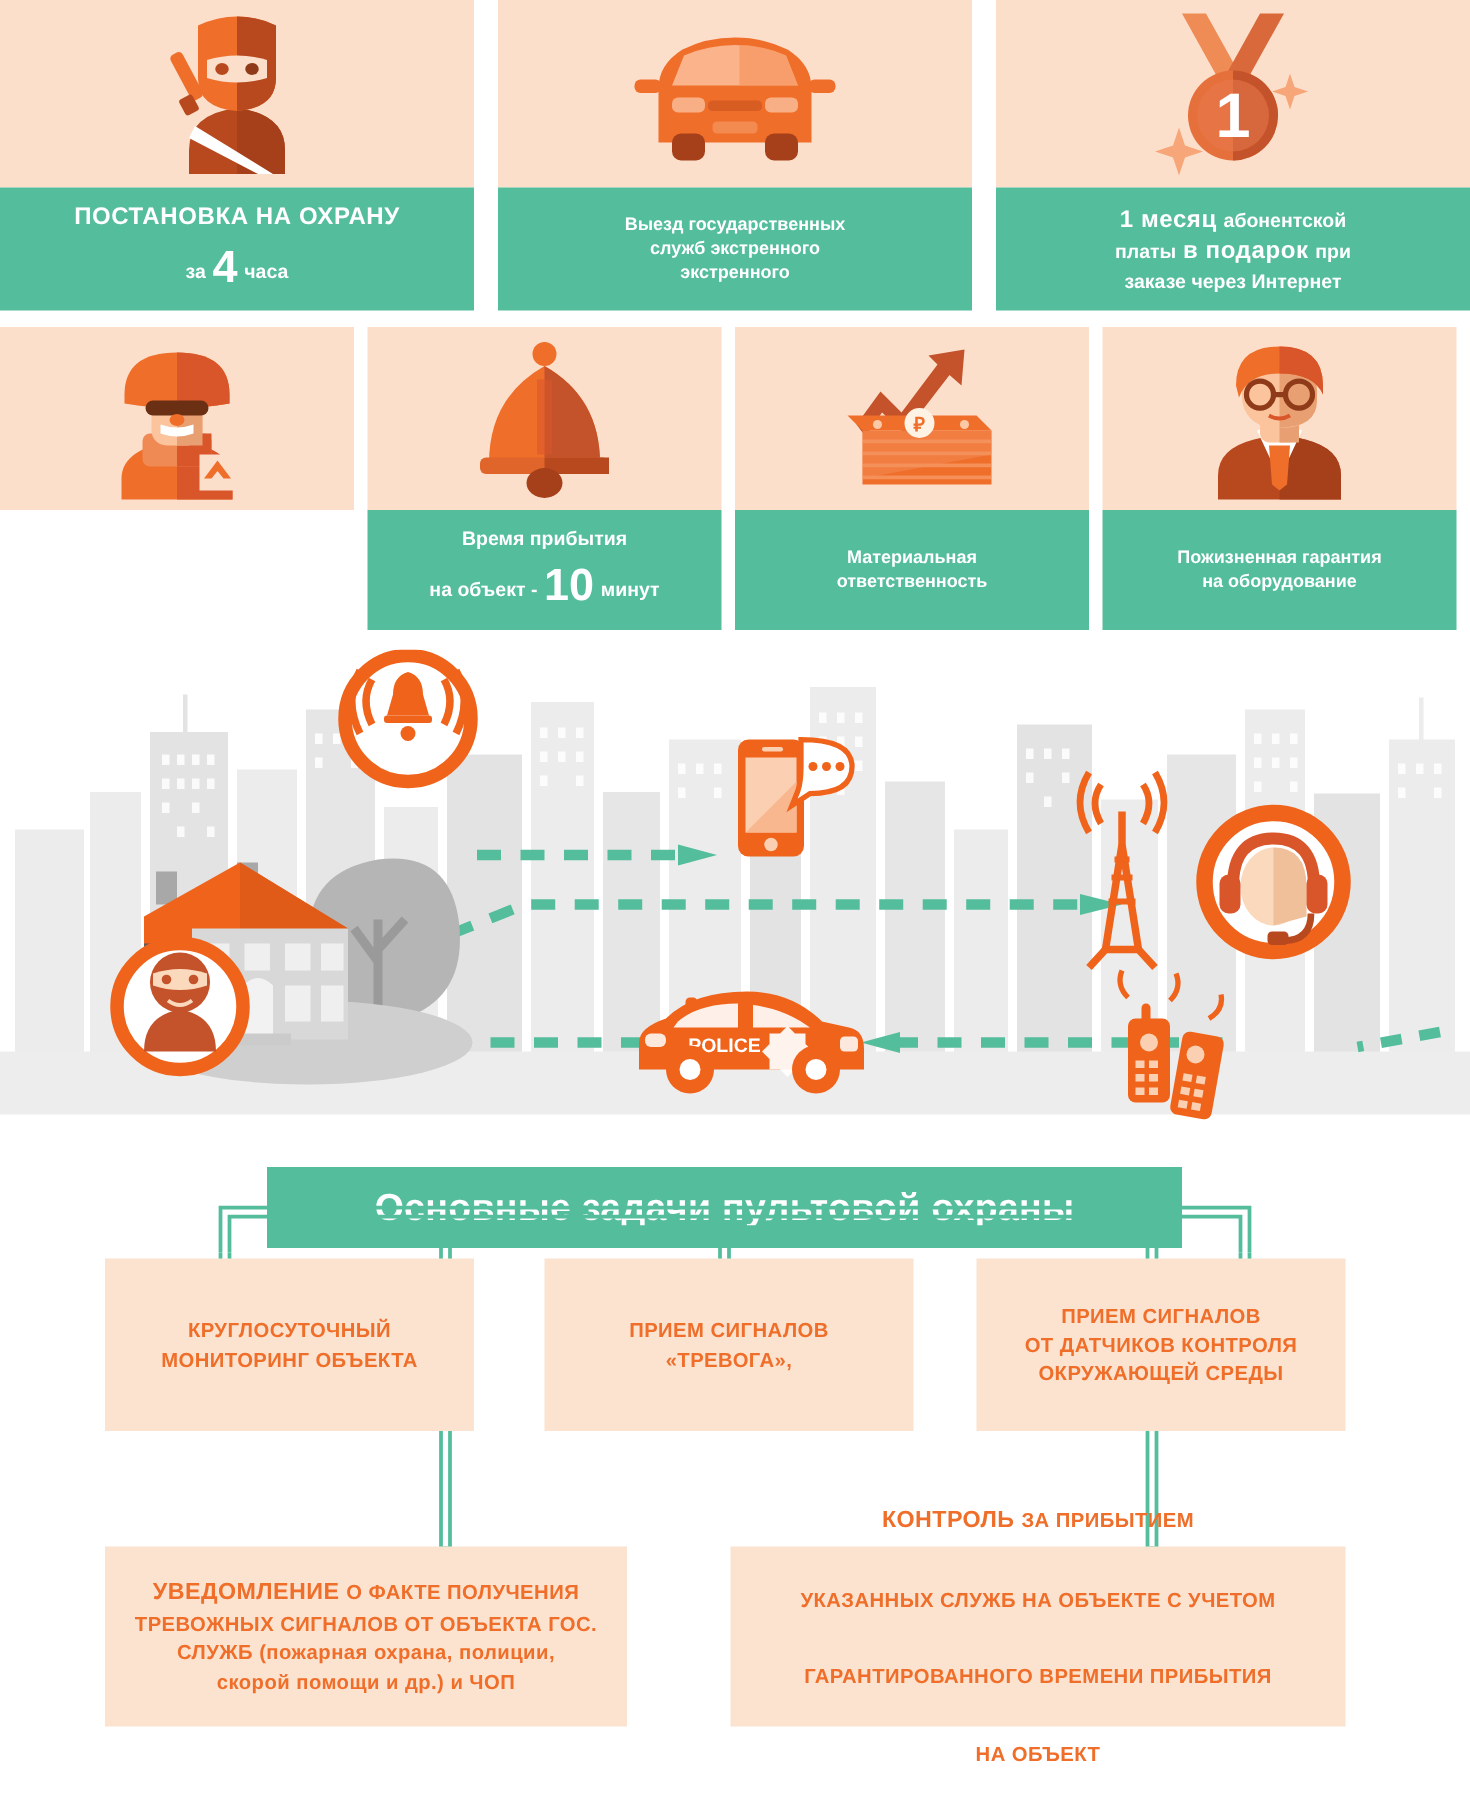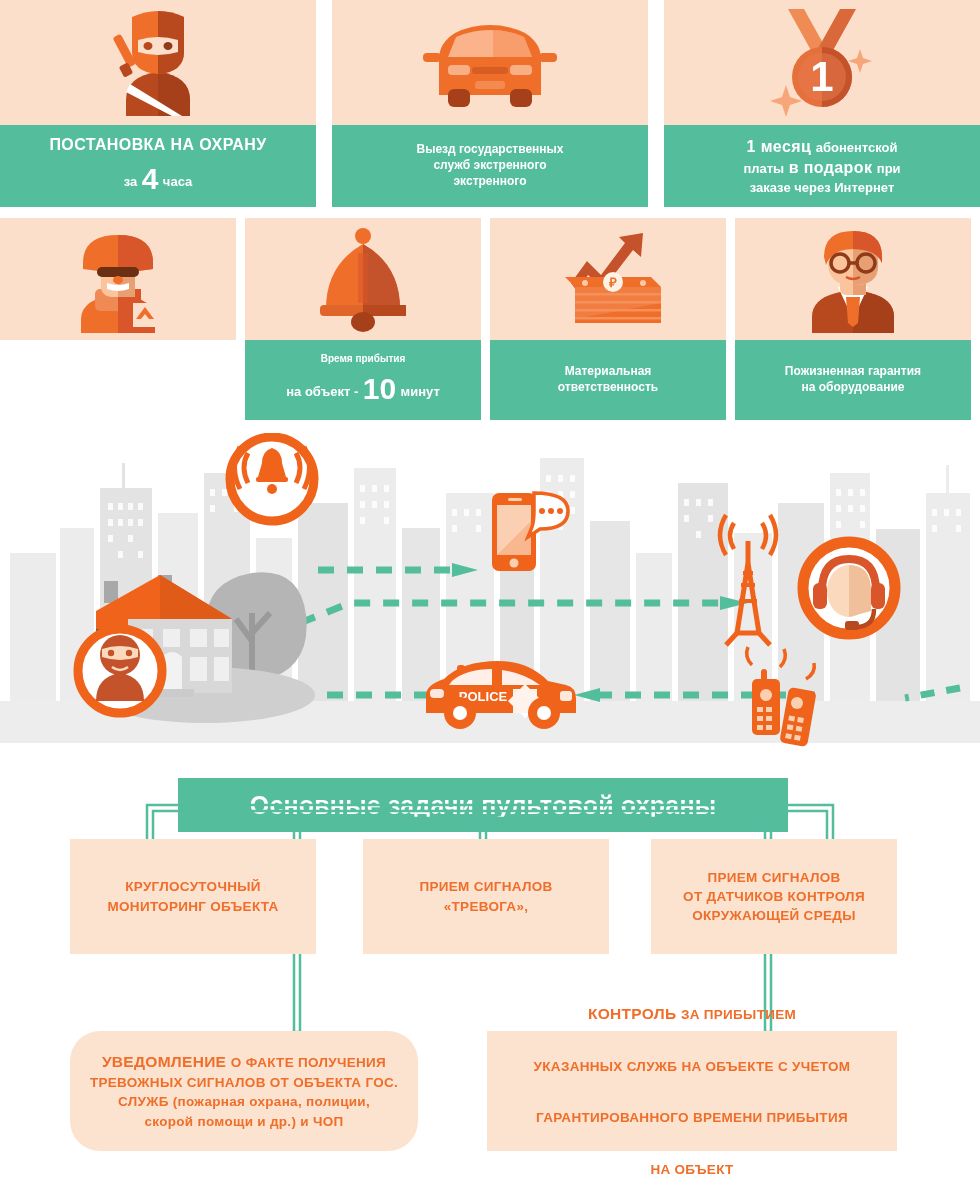--- a/index.html
+++ b/index.html
@@ -40,21 +40,21 @@
   }
   #row-top .card-label { height: 82px; }
   #row-bot .card-label { height: 80px; }
   .card-label .line { line-height: 1.32; }
 
   .t-cap {
     font-weight: bold; font-size: 16px; letter-spacing: .4px;
   }
   .t-small { font-weight: bold; font-size: 13px; }
   .t-mid { font-weight: bold; font-size: 12px; }
-  .t-reg { font-size: 10px; font-weight: bold; }
+  .t-reg { font-size: 13px; font-weight: bold; }
   .t-thin { font-size: 13px; font-weight: bold; }
   .big-num { font-size: 30px; font-weight: bold; vertical-align: -3px; }
   .row-sub { margin-top: 4px; }
 
   
   #scene {
     position: relative;
     width: 980px; height: 345px;
     margin-top: 13px;
     background: #ffffff;
@@ -89,21 +89,21 @@
     display: flex; flex-direction: column;
     align-items: center; justify-content: center;
     line-height: 1.42;
   }
   .tbox .ln { font-size: 13.5px; font-weight: bold; letter-spacing: .3px; }
   .tbox .ln.mixed-lead { font-size: 15.5px; }
 
   #tbox-1 { left: 70px;  top: 61px;  width: 246px; height: 115px; }
   #tbox-2 { left: 363px; top: 61px;  width: 246px; height: 115px; }
   #tbox-3 { left: 651px; top: 61px;  width: 246px; height: 115px; }
-  #tbox-4 { left: 70px;  top: 253px; width: 348px; height: 120px; border-radius: 30px; }
+  #tbox-4 { left: 70px;  top: 253px; width: 348px; height: 120px; }
   #tbox-5 { left: 487px; top: 253px; width: 410px; height: 120px; gap: 32px; }
 </style>
 </head>
 <body>
 
 <div class="cards-row" id="row-top">
 
   <div class="card">
     <div class="card-icon">
       <svg width="120" height="110" viewBox="0 0 120 110">

